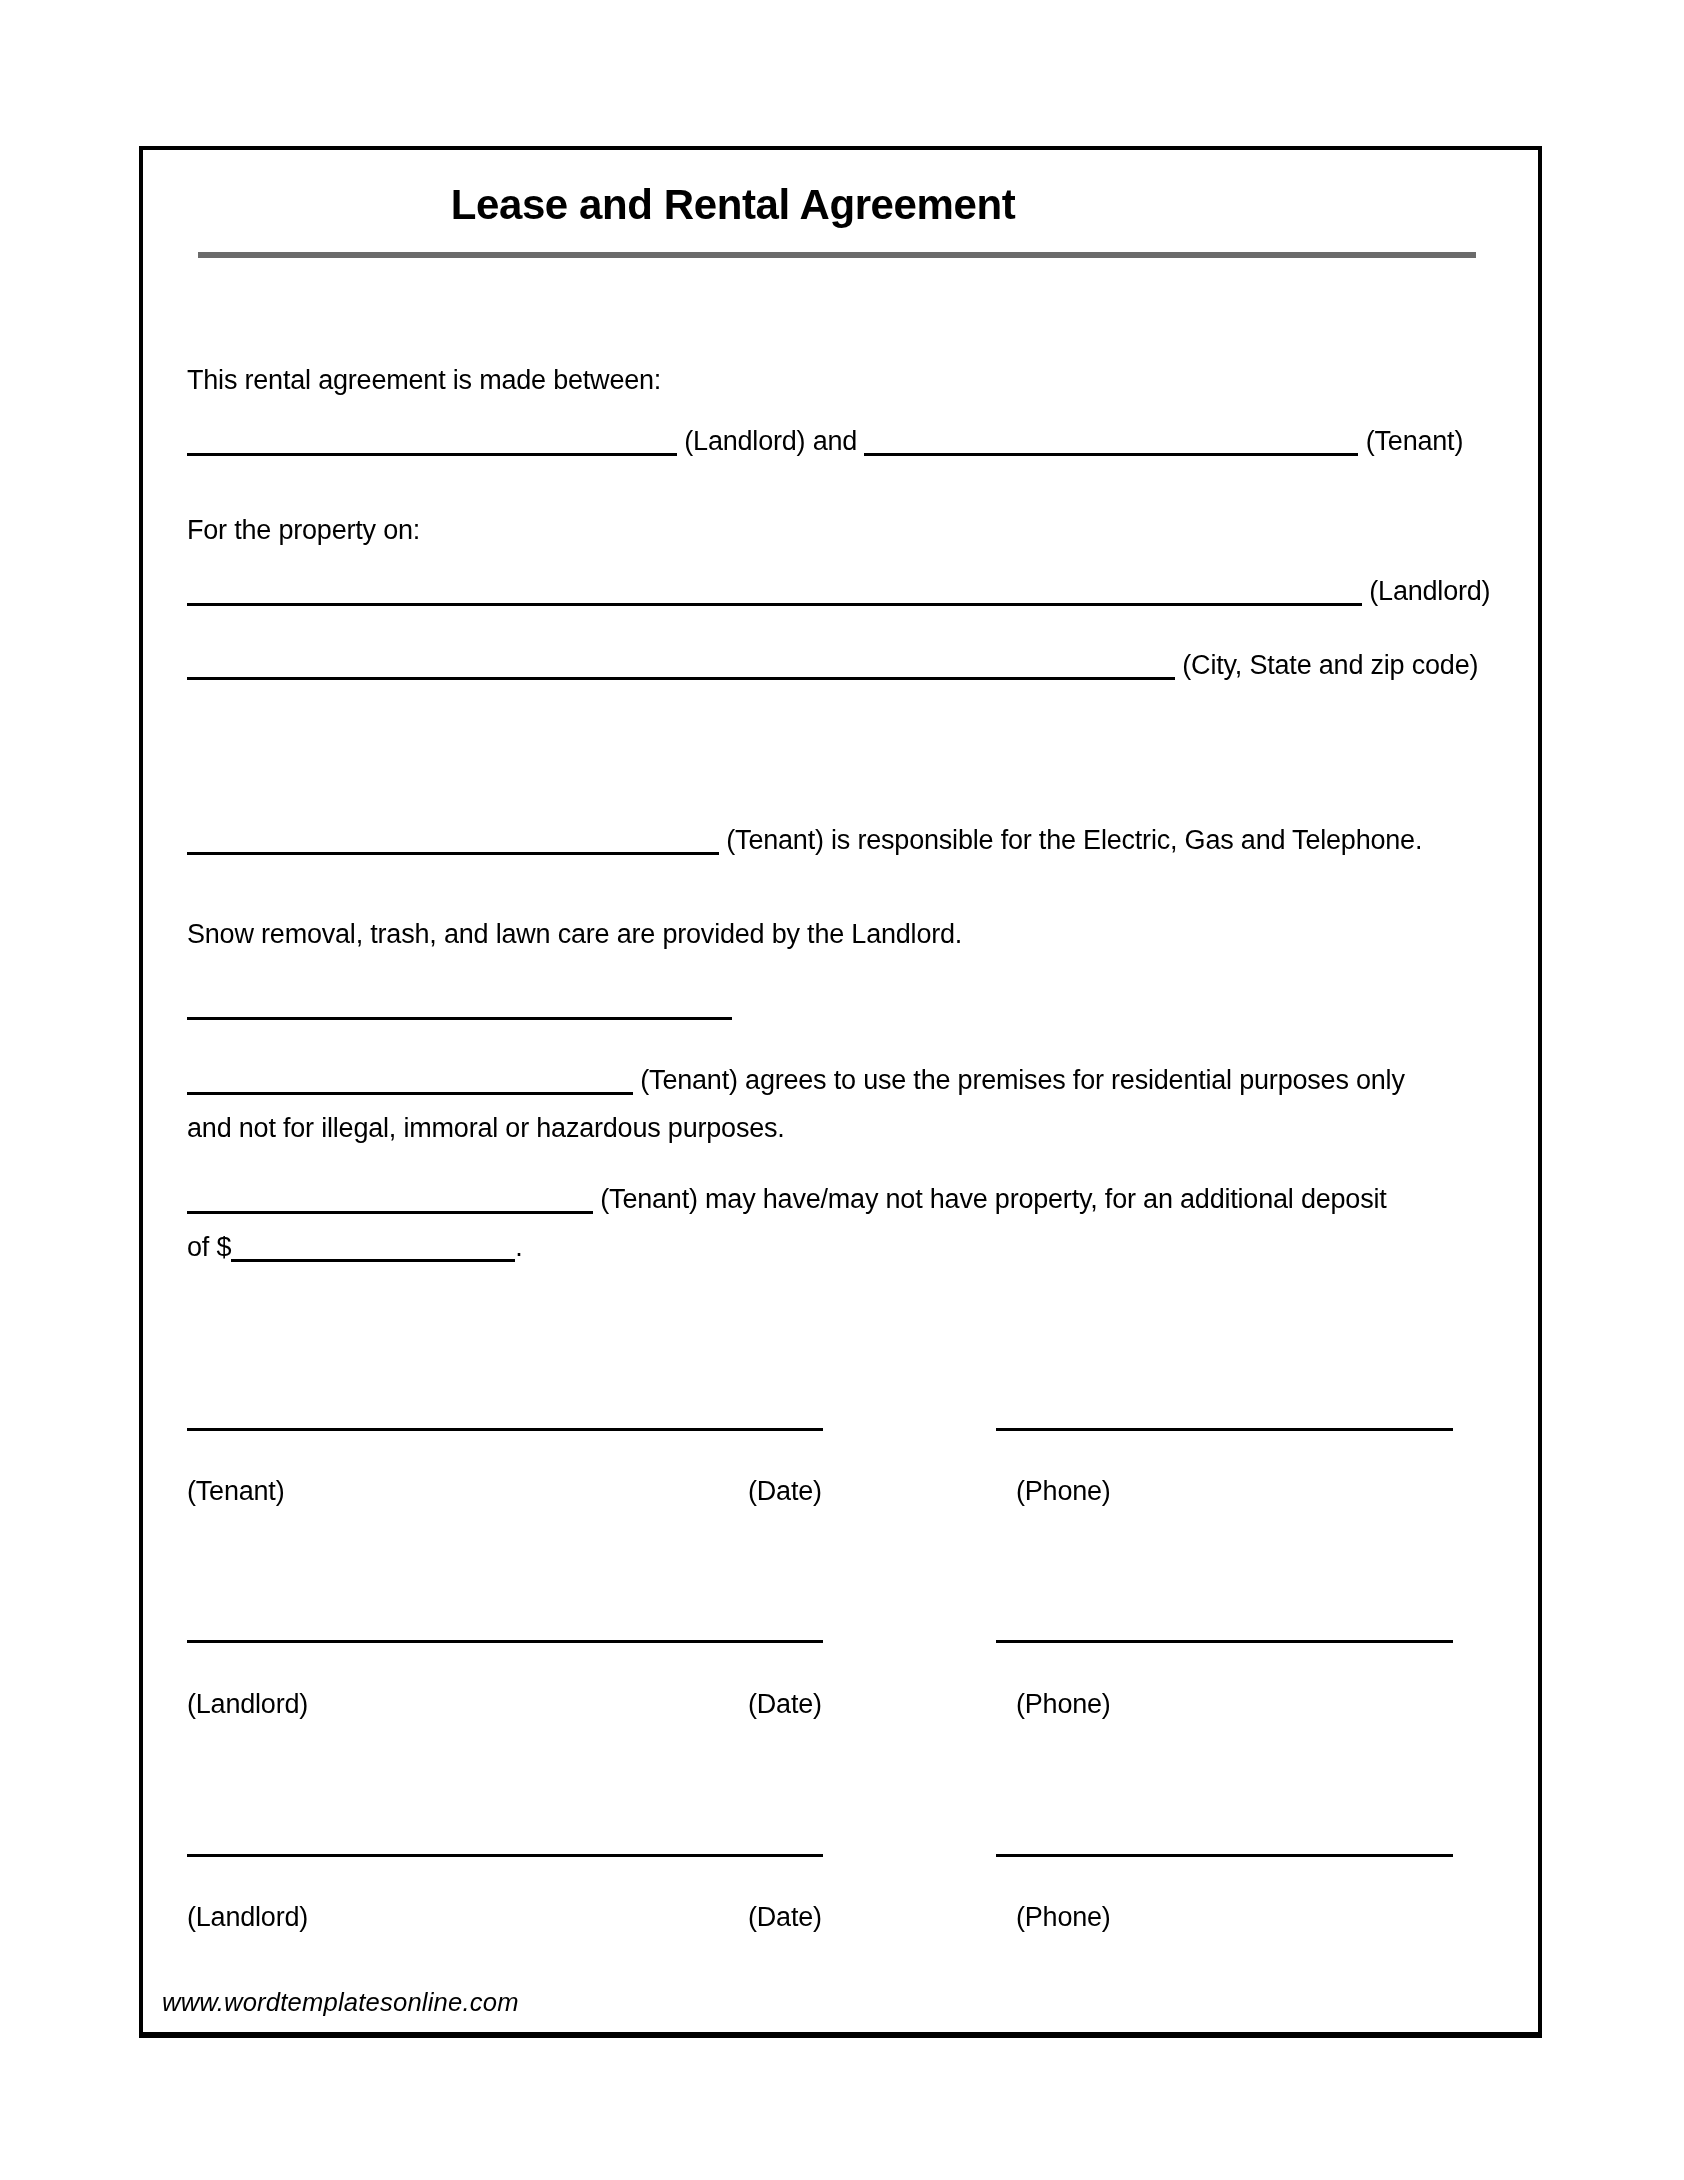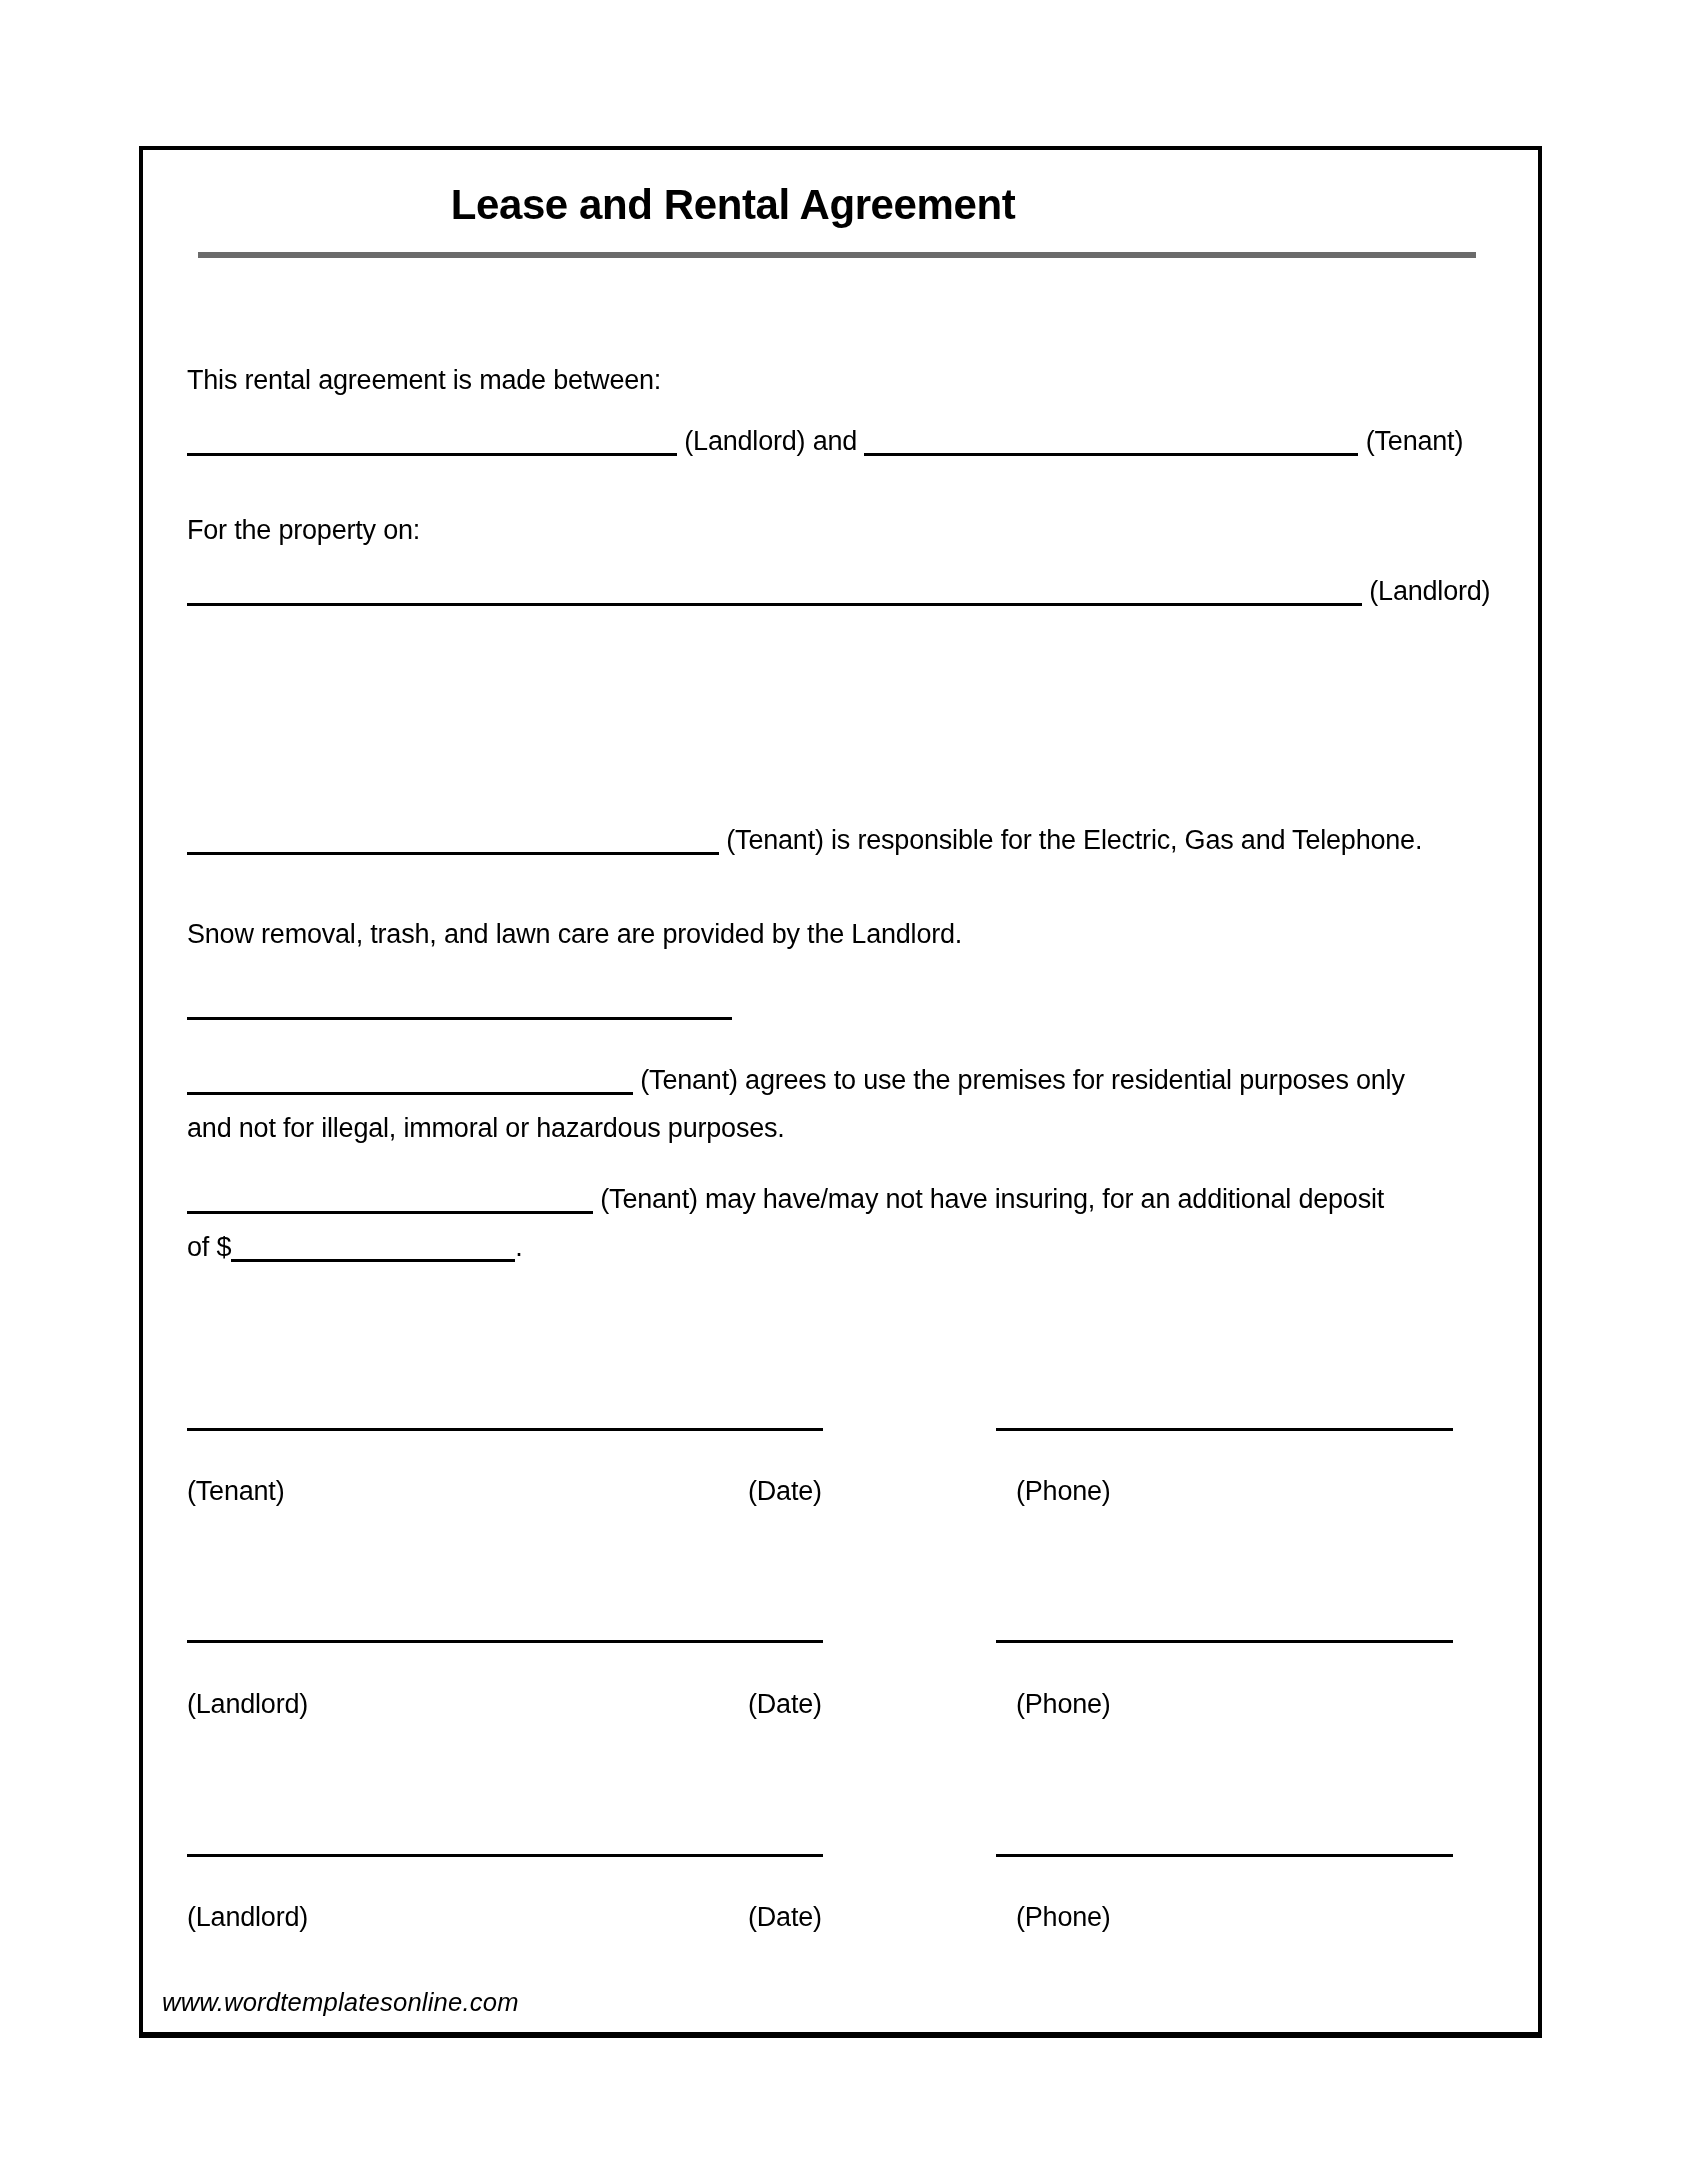--- a/index.html
+++ b/index.html
@@ -73,20 +73,24 @@
     <span> (Tenant)</span>
   </div>
 
   <div class="txt" style="top:506px;">For the property on:</div>
 
   <div class="txt" style="top:567px;">
     <span class="blank w-address"></span>
     <span> (Landlord)</span>
   </div>
 
+  <div class="txt" style="top:641px;">
+    <span class="blank w-city"></span>
+    <span> (City, State and zip code)</span>
+  </div>
 
   <div class="txt" style="top:720px;">
   </div>
 
   <div class="txt" style="top:816px;">
     <span class="blank w-util"></span>
     <span> (Tenant) is responsible for the Electric, Gas and Telephone.</span>
   </div>
 
   <div class="txt" style="top:910px;">Snow removal, trash, and lawn care are provided by the Landlord.</div>
@@ -99,21 +103,21 @@
     <div>
       <span class="blank w-prem"></span>
       <span> (Tenant) agrees to use the premises for residential purposes only</span>
     </div>
     <div>and not for illegal, immoral or hazardous purposes.</div>
   </div>
 
   <div class="txt" style="top:1175px;">
     <div>
       <span class="blank w-anim"></span>
-      <span> (Tenant) may have/may not have insuring, for an additional deposit</span>
+      <span> (Tenant) may have/may not have property, for an additional deposit</span>
     </div>
     <div>
       <span>of $</span><span class="blank w-deposit"></span><span>.</span>
     </div>
   </div>
 
   <div>
     <div class="sig-line left" style="top:1428px;"></div>
     <div class="sig-line right" style="top:1428px;"></div>
     <div class="sig-label role" style="top:1474px;">(Tenant)</div>

